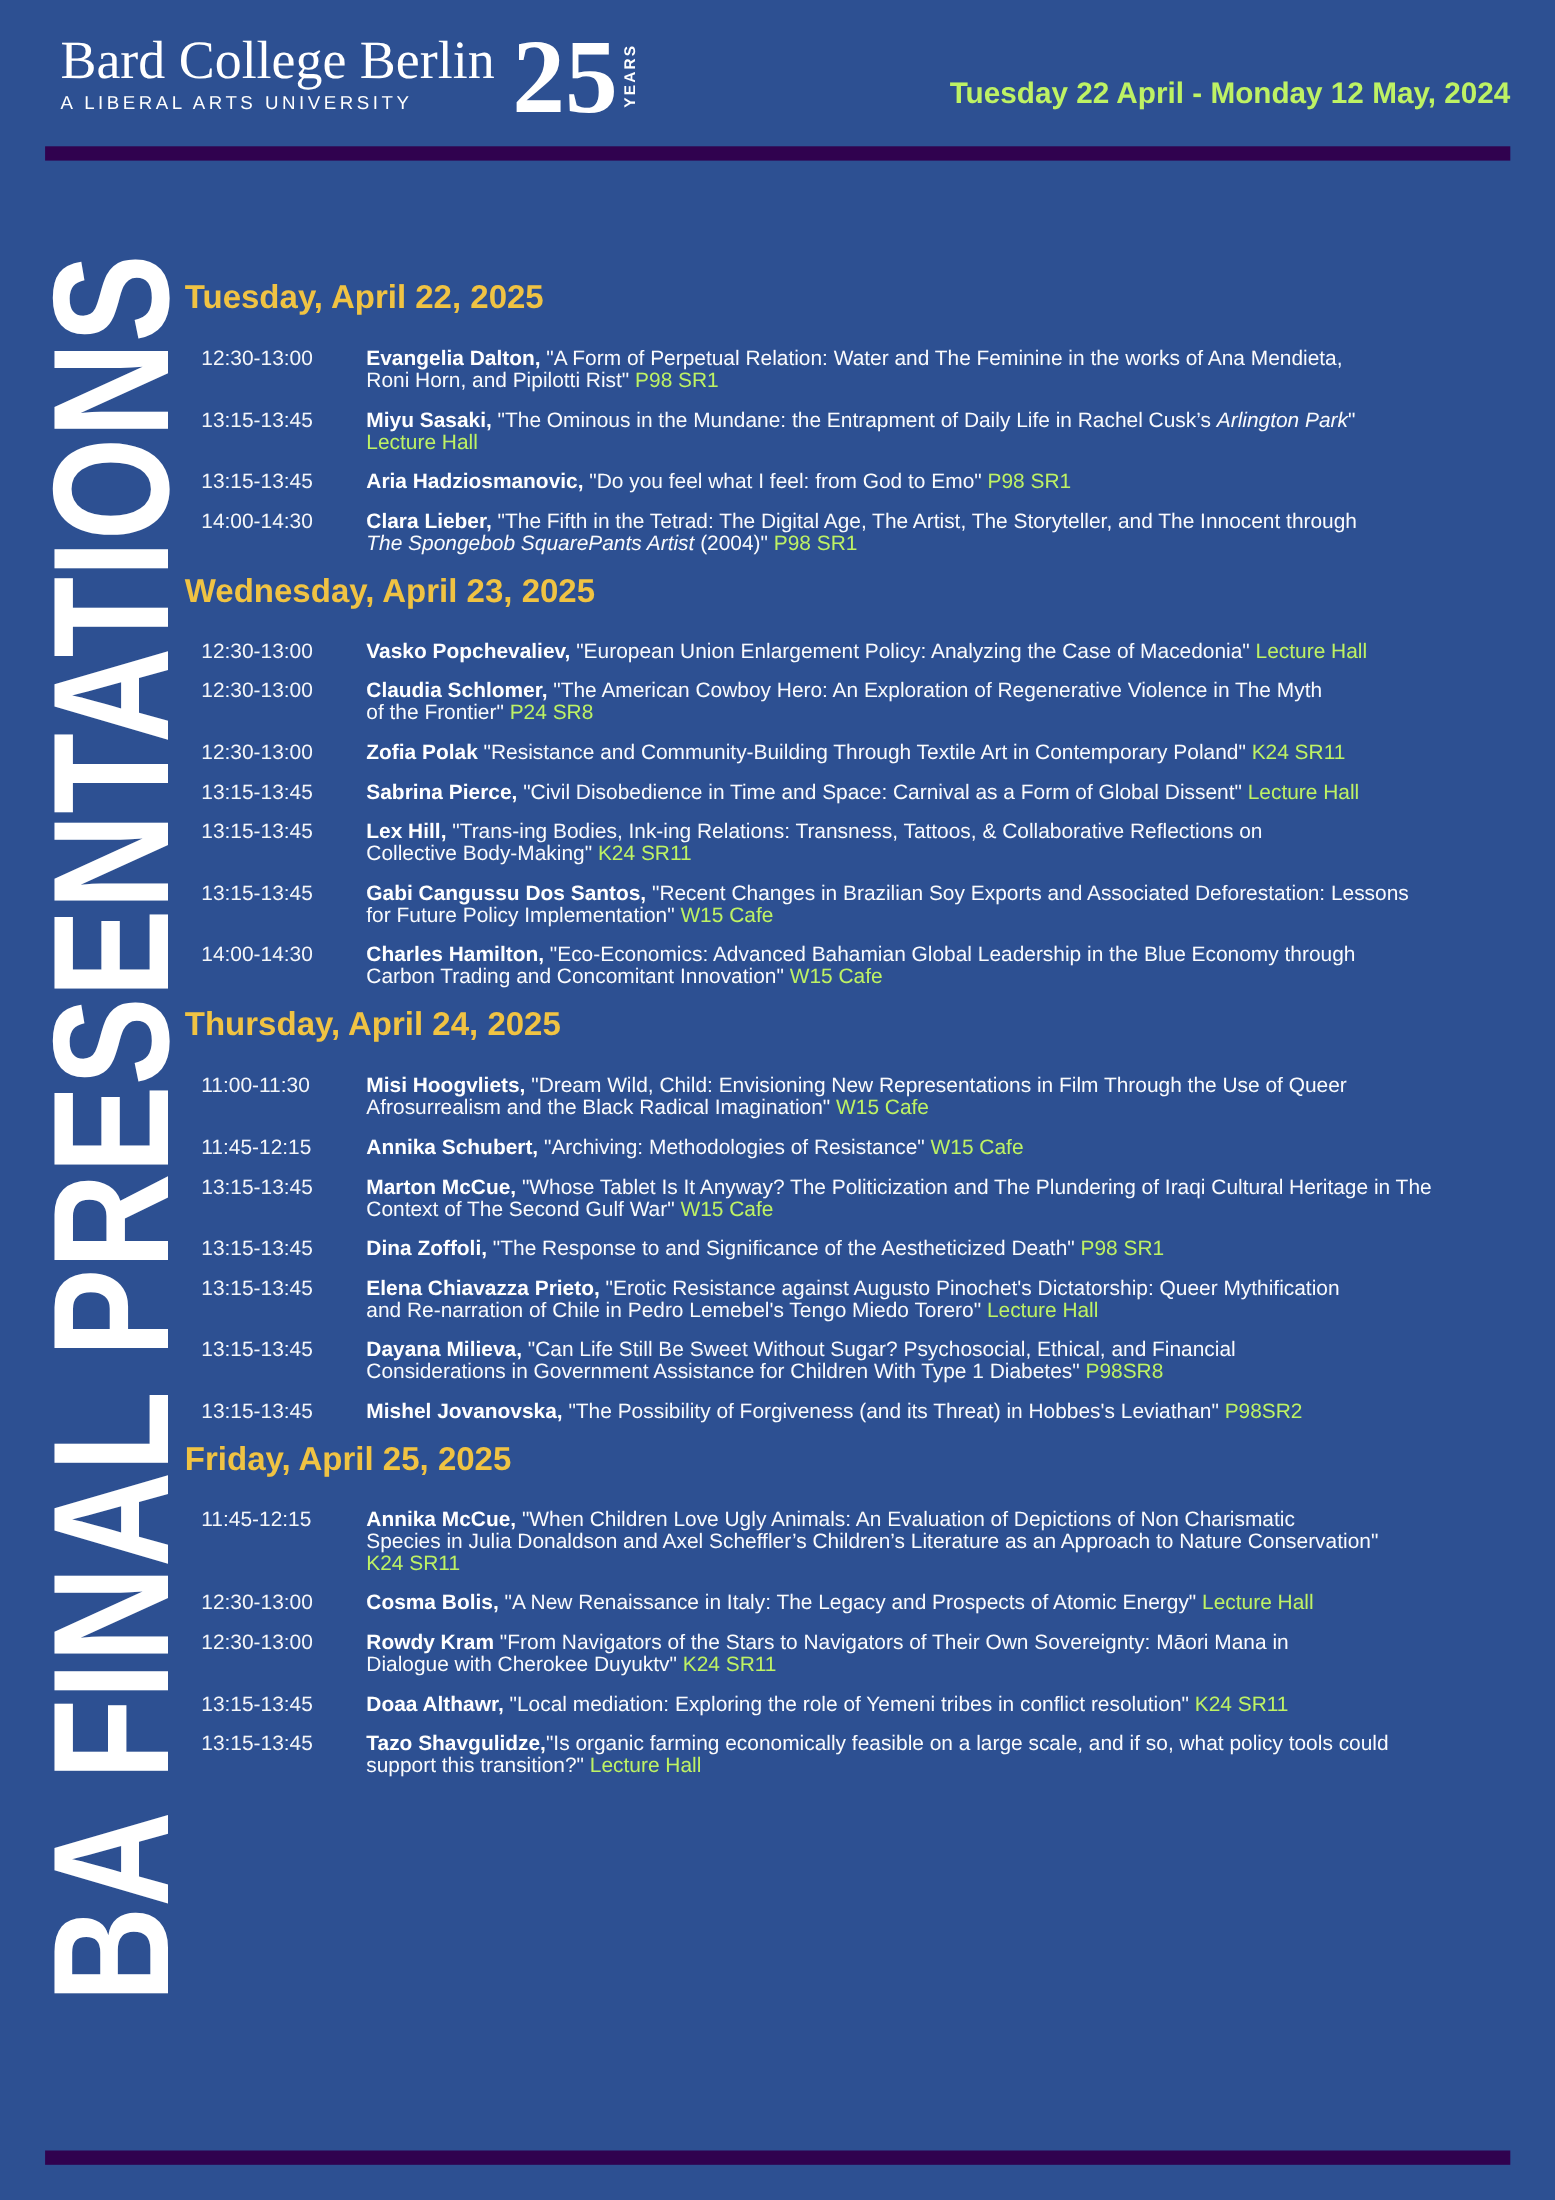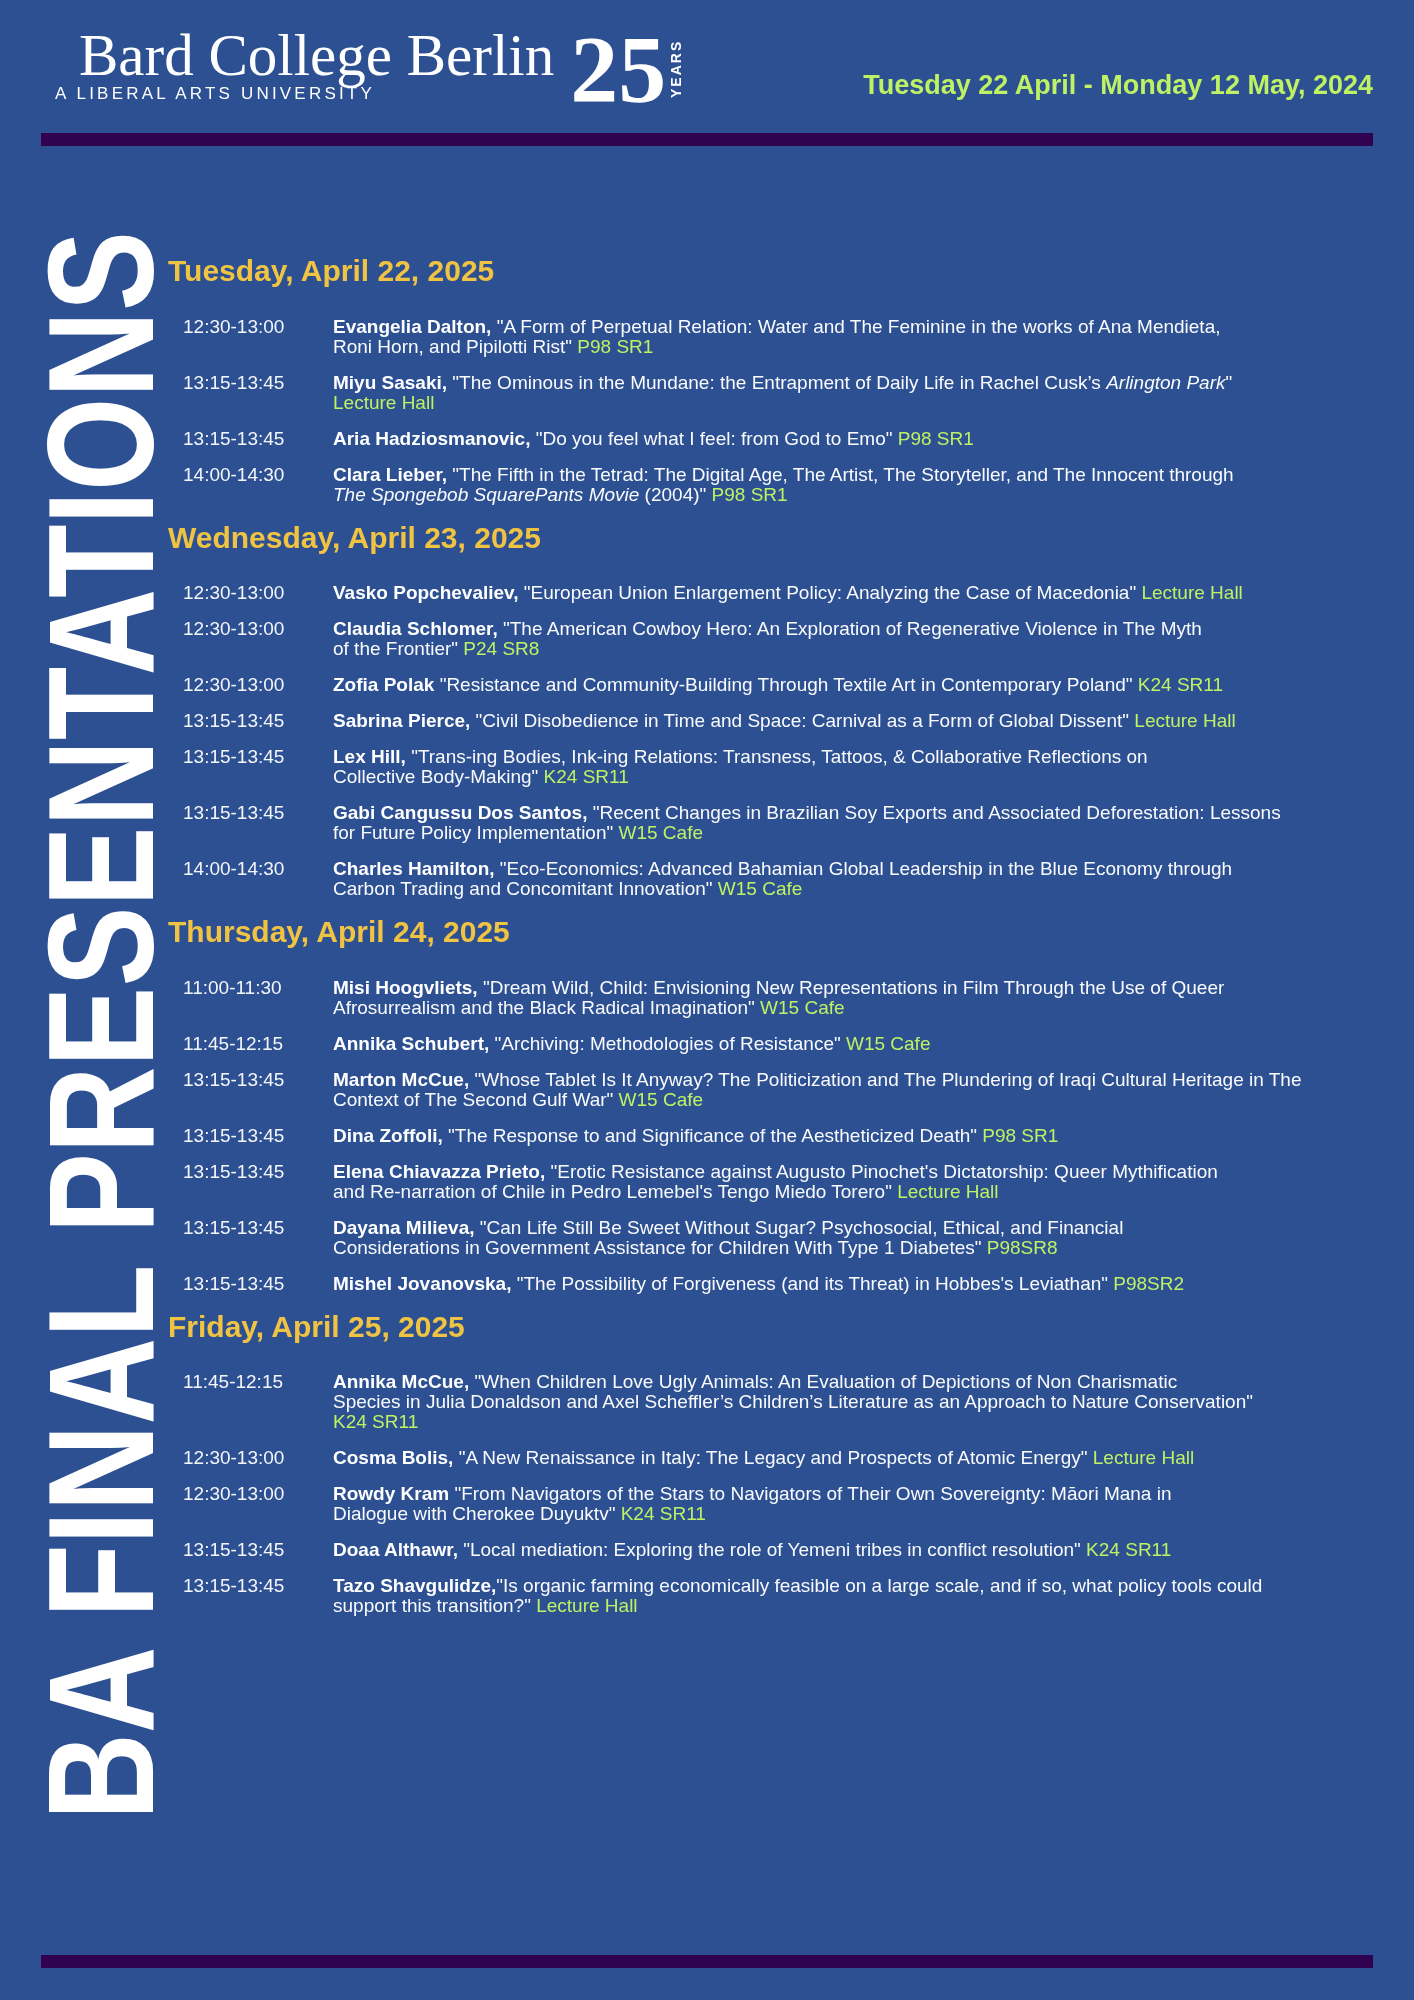--- a/index.html
+++ b/index.html
@@ -13,21 +13,21 @@
     width: 1414px; height: 2000px;
     background: #2D5092;
     overflow: hidden;
   }
 
   
   .header { position: absolute; top: 0; left: 0; width: 100%; height: 133px; }
   .logo { position: absolute; left: 55px; top: 30px; display: flex; align-items: flex-start; gap: 16px; }
   .logo-title {
     font-family: "Liberation Serif", "DejaVu Serif", serif;
-    color: #fff; font-size: 59px; line-height: 50px; letter-spacing: 0px; white-space: nowrap; margin-left: 24px;
+    color: #fff; font-size: 49px; line-height: 50px; letter-spacing: 0px; white-space: nowrap;
   }
   .logo-subtitle {
     color: #fff; font-size: 17px; letter-spacing: 3.2px; margin-top: 4px; white-space: nowrap;
   }
   .logo-25 { display: flex; align-items: flex-start; margin-top: 2px; }
   .logo-25-num {
     font-family: "Liberation Serif", "DejaVu Serif", serif;
     color: #fff; font-size: 96px; line-height: 76px; font-weight: bold;
   }
   .logo-25-years {
@@ -113,21 +113,21 @@
   </div>
 
   <div class="entry">
     <div class="time">13:15-13:45</div>
     <div class="body"><span class="name">Aria Hadziosmanovic,</span><span class="title"> "Do you feel what I feel: from God to Emo"</span><span class="title italic"></span><span class="title"></span><span class="location"> P98 SR1</span></div>
   </div>
 
   <div class="entry">
     <div class="time">14:00-14:30</div>
     <div class="body"><span class="name">Clara Lieber,</span><span class="title"> "The Fifth in the Tetrad: The Digital Age, The Artist, The Storyteller, and The Innocent through
-</span><span class="title italic">The Spongebob SquarePants Movie</span><span class="title"> (2004)"</span><span class="location"> P98 SR1</span></div>
+</span><span class="title italic">The Spongebob SquarePants Artist</span><span class="title"> (2004)"</span><span class="location"> P98 SR1</span></div>
   </div>
 </div>
   </section>
 
   <section class="section">
     <h2 class="day-heading">Wednesday, April 23, 2025</h2>
     <div class="entries">
   <div class="entry">
     <div class="time">12:30-13:00</div>
     <div class="body"><span class="name">Vasko Popchevaliev,</span><span class="title"> "European Union Enlargement Policy: Analyzing the Case of Macedonia"</span><span class="title italic"></span><span class="title"></span><span class="location"> Lecture Hall</span></div>

